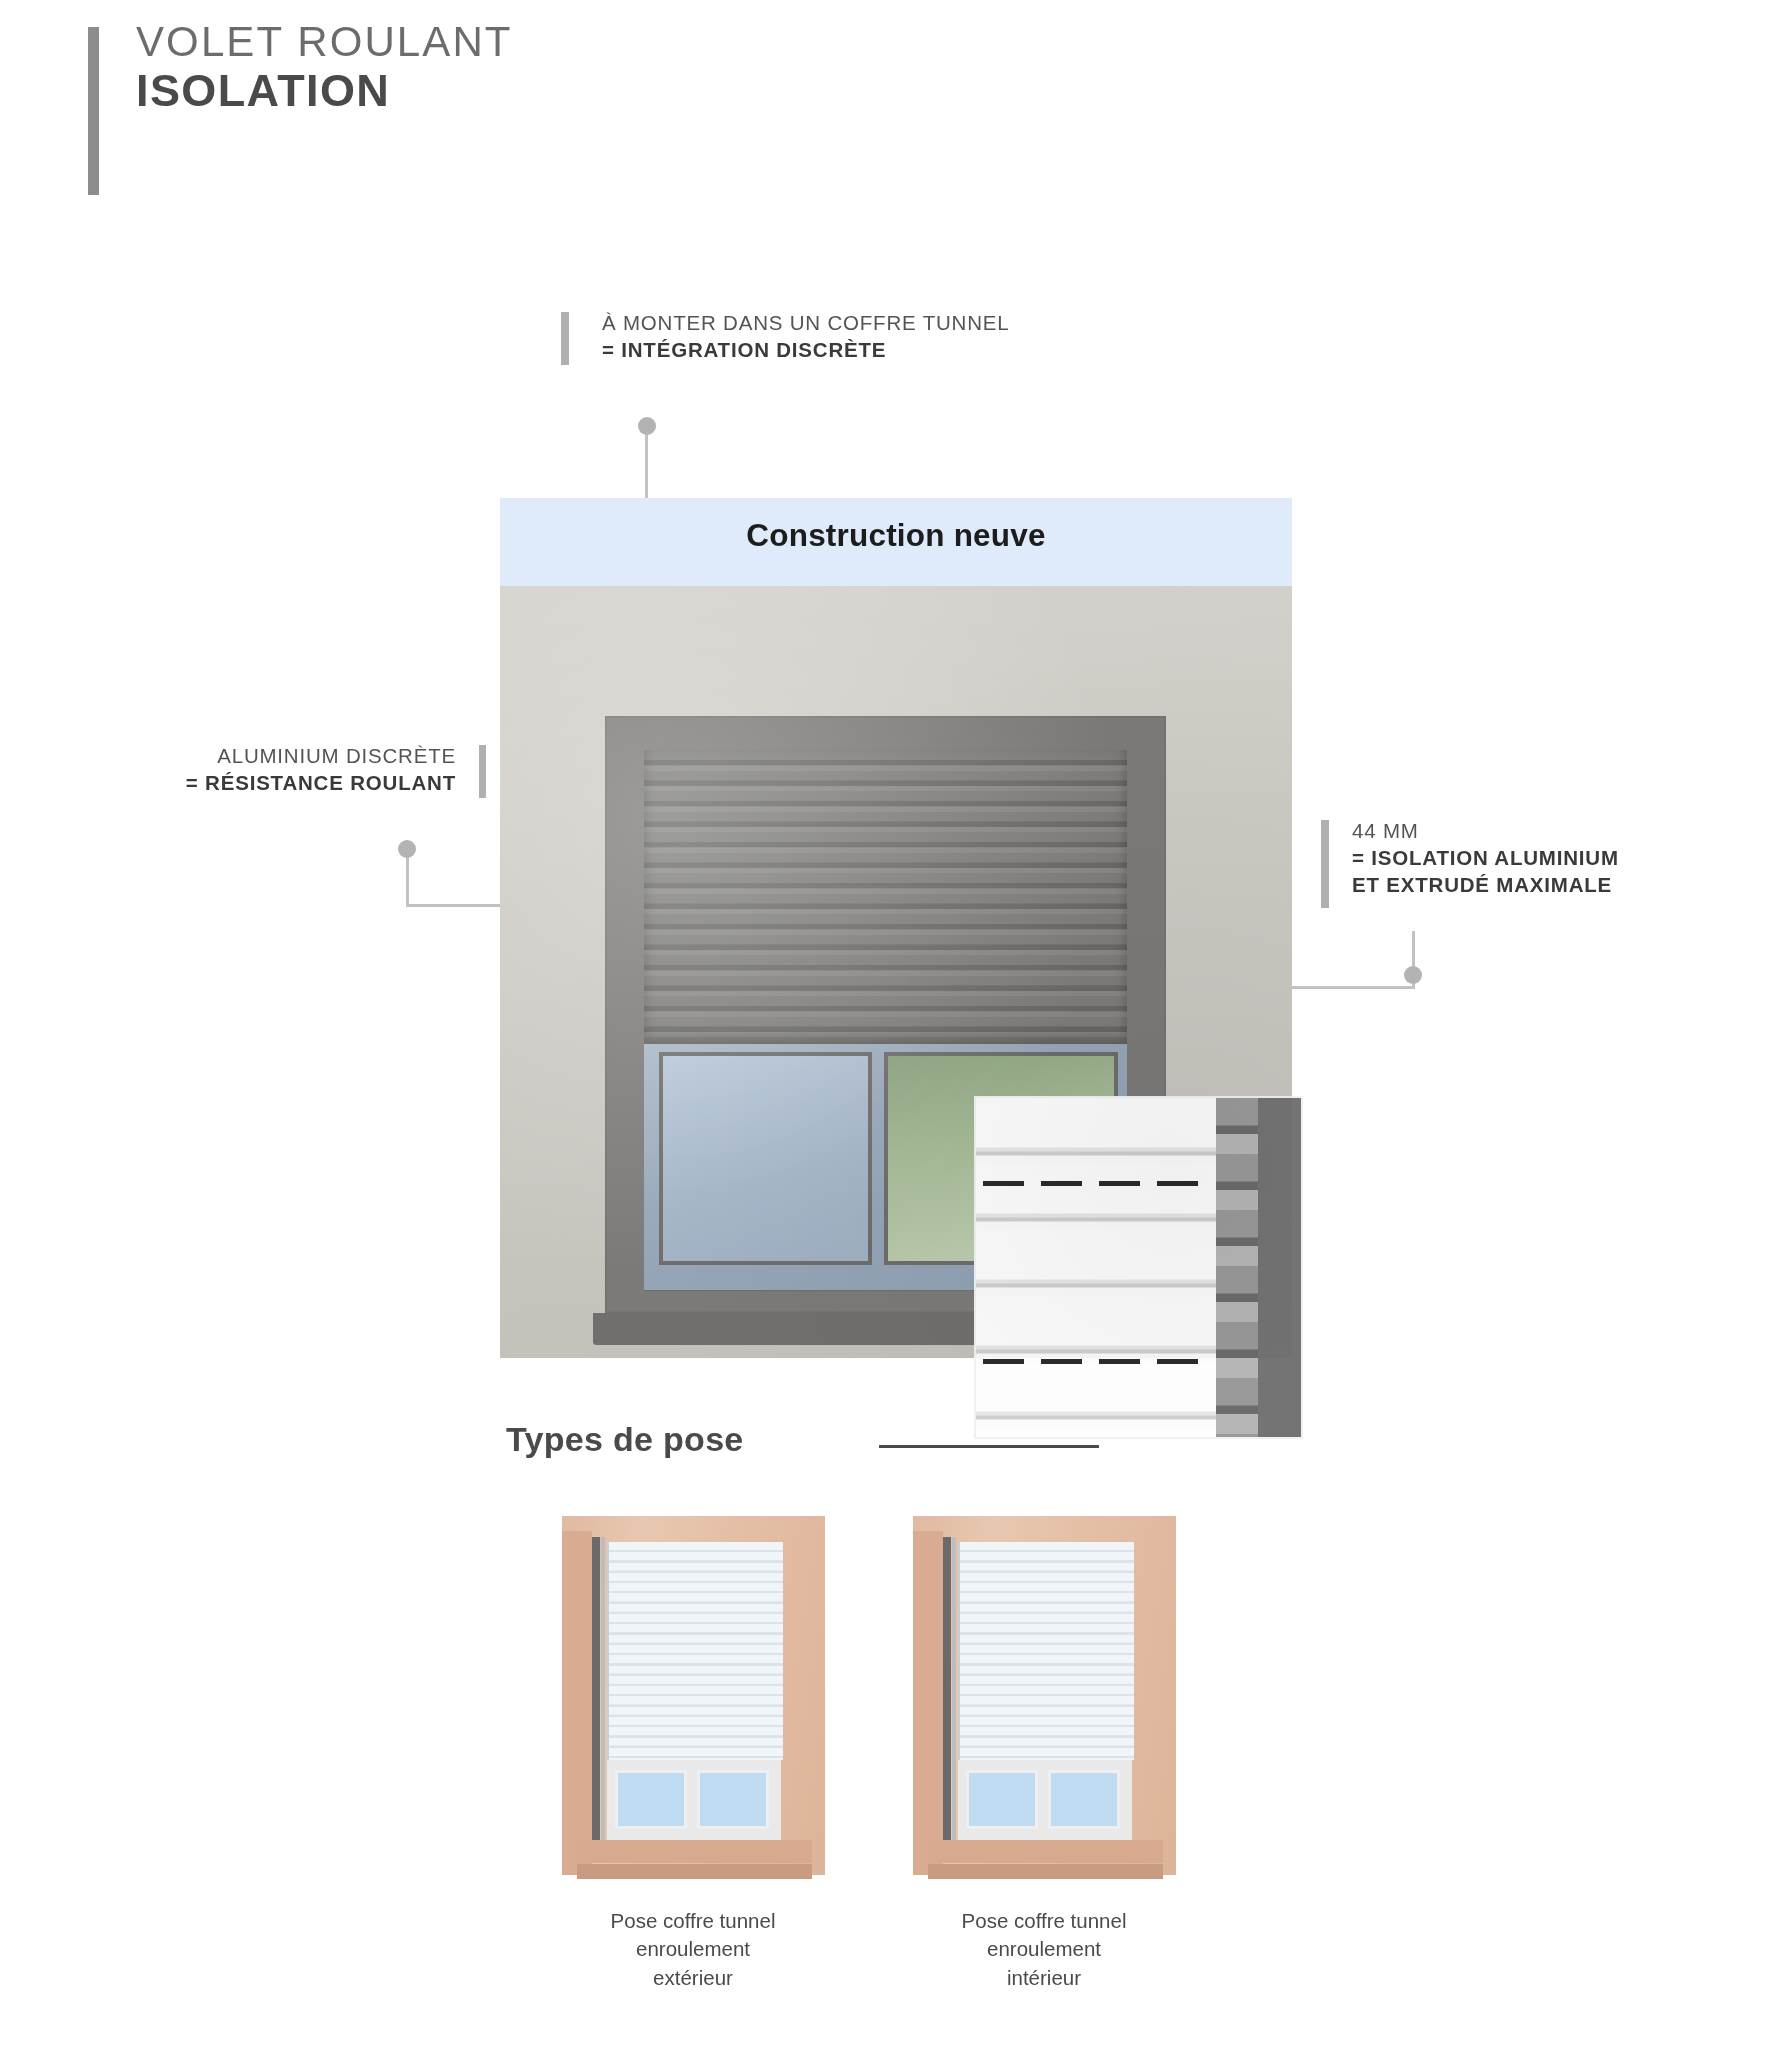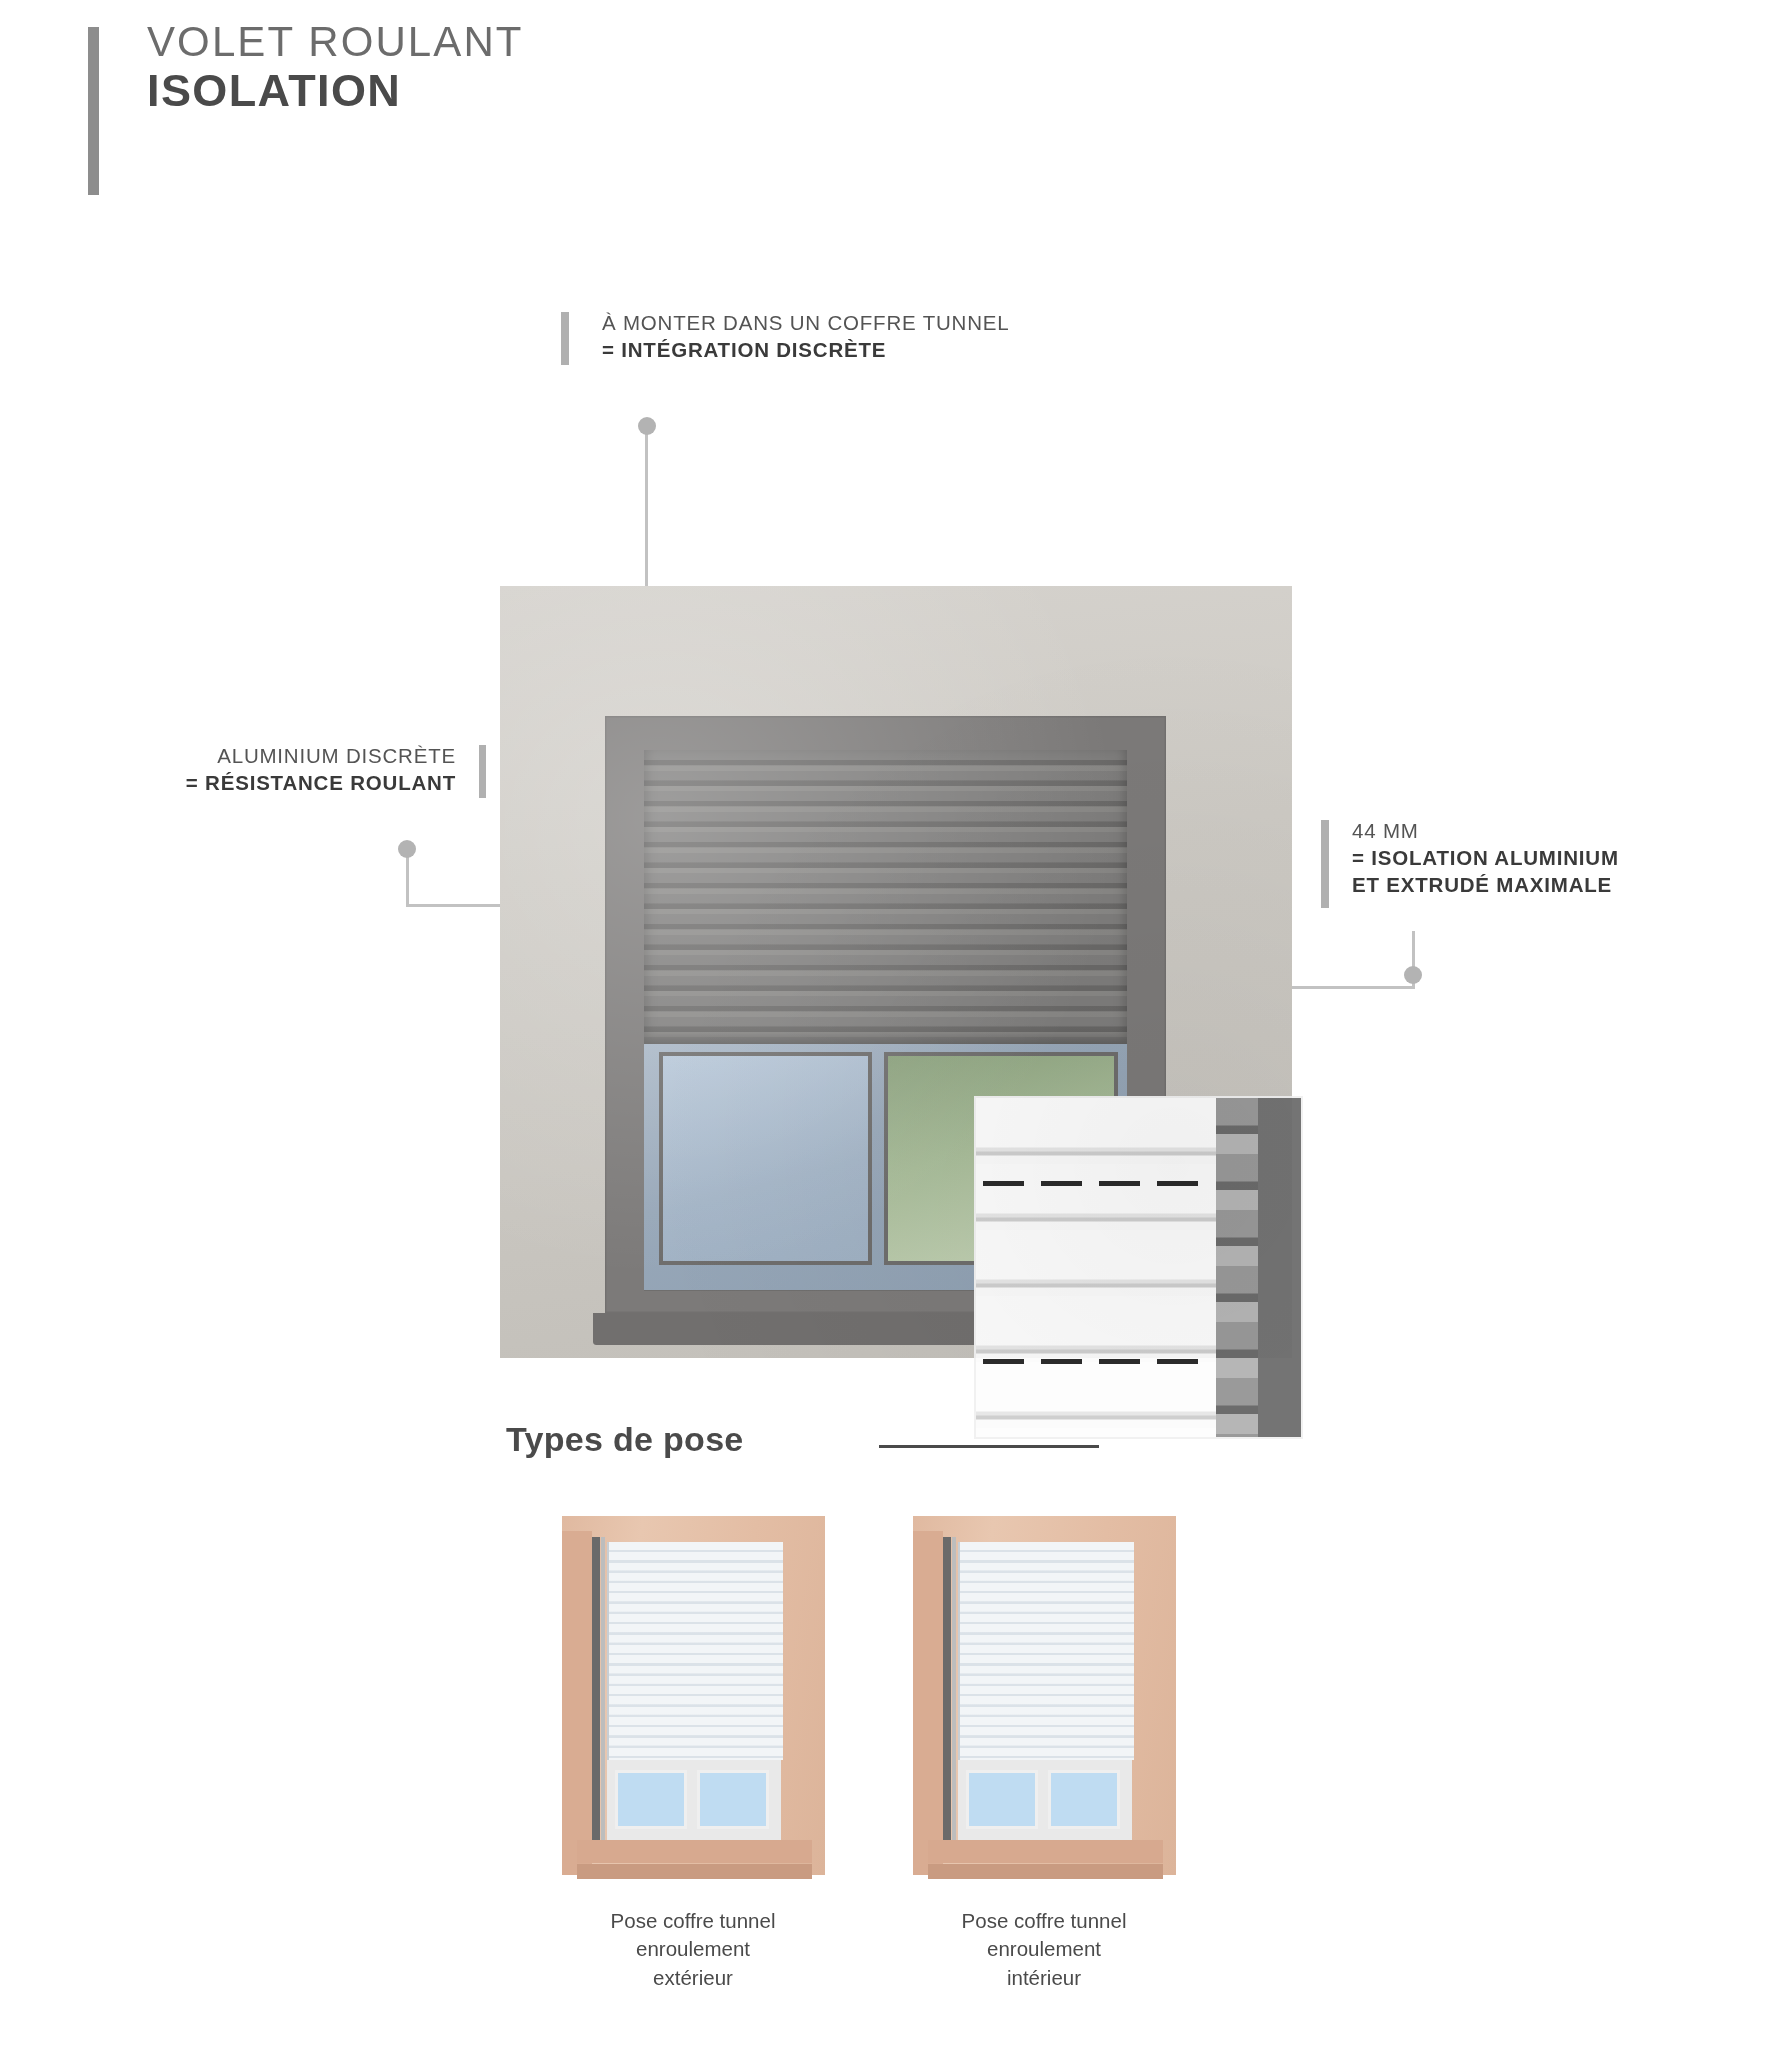--- a/index.html
+++ b/index.html
@@ -28,21 +28,20 @@
     left: 0;
     top: 6.8px;
     width: 11px;
     height: 168px;
     background: #8d8d8d;
   }
   .header-text {
     position: absolute;
     left: 48px;
     top: 0;
-    margin-left: 11px;
   }
   .title-line1 {
     font-size: 42px;
     letter-spacing: 2.1px;
     color: #6c6c6c;
     font-weight: 400;
     line-height: 1.0;
     white-space: nowrap;
   }
   .title-line2 {
@@ -418,20 +417,23 @@
     <div class="cl-line2">ET EXTRUDÉ MAXIMALE</div>
   </div>
 </div>
 
 <div class="leader" style="left:1412px; top:931px; width:2.7px; height:58px;"></div>
 <div class="leader" style="left:1122px; top:986px; width:292px; height:2.7px;"></div>
 <div class="dot" style="left:1404px; top:966px;"></div>
 <div class="dot" style="left:1116px; top:979px;"></div>
 
 <div class="photo">
+  <div class="photo-banner">
+    <span>Construction neuve</span>
+  </div>
   <div class="wall">
     <div class="reveal">
       <div class="reveal-inner">
         <div class="shutter"></div>
         <div class="window-glass">
           <div class="glass-left"></div>
           <div class="glass-right"></div>
         </div>
       </div>
       <div class="sill"></div>

